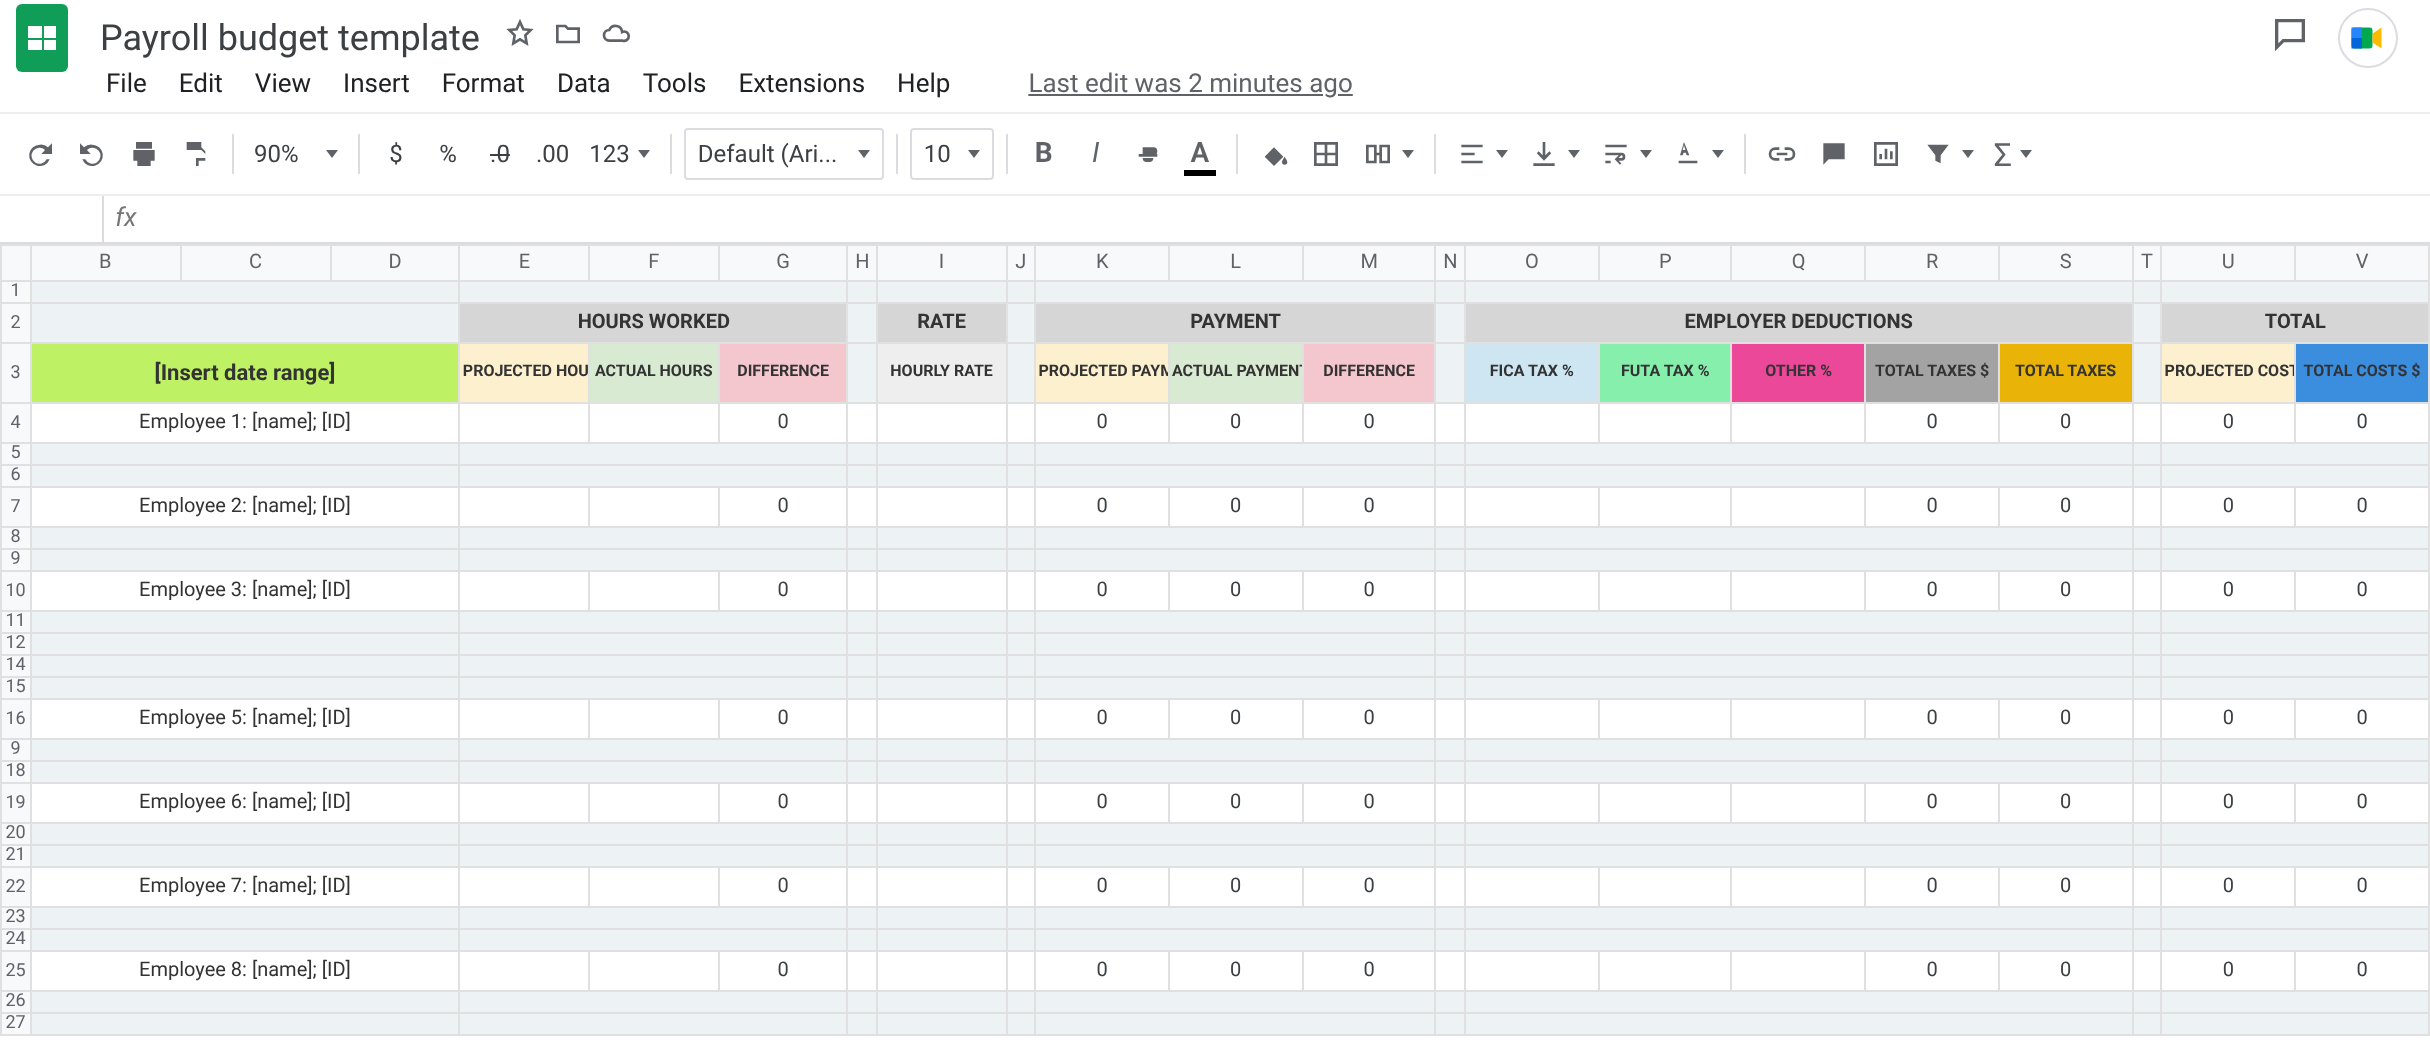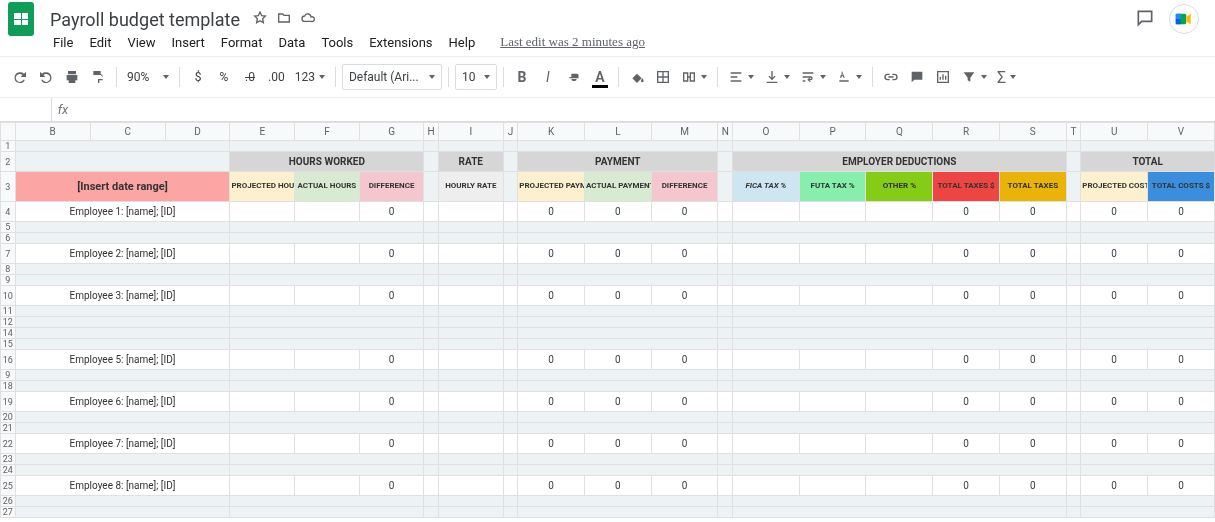--- a/index.html
+++ b/index.html
@@ -31,21 +31,21 @@
     display: flex; align-items: center; justify-content: center;
   }
   .meet-badge svg { width: 18px; height: 14px; }
 
   
   .menubar {
     display: flex; align-items: center; gap: 2px; padding: 0 10px 4px 46px; height: 24px;
     font-size: 13px; color: #202124;
   }
   .menubar .menu { padding: 2px 7px; border-radius: 4px; cursor: pointer; }
-  .menubar .lastedit { color: #5f6368; text-decoration: underline; margin-left: 16px; font-size: 13px; font-family: Liberation Serif, serif; }
+  .menubar .lastedit { color: #5f6368; text-decoration: underline; margin-left: 30px; font-size: 13px; }
 
   
   .toolbar {
     display: flex; align-items: center; gap: 2px; padding: 20px 8px; height: 36px;
     border-top: 1px solid #eee; border-bottom: 1px solid #eee;
   }
   .tb-btn {
     min-width: 24px; height: 26px; display: flex; align-items: center; justify-content: center;
     border-radius: 2px; cursor: pointer; color: #5f6368; font-size: 14px;
     padding: 0 4px;
@@ -87,24 +87,24 @@
     background: #f8f9fa; color: #5f6368; font-weight: 400; font-size: 9px; width: 14px; text-align: center;
   }
   td { height: 20px; font-size: 10px; color: #3c4043; padding: 0 4px; }
   td.center { text-align: center; }
 
   .group-hdr { background: #d6d6d6; font-weight: 700; text-align: center; font-size: 10px; color:#333; }
   .proj-col { background: #fdf0cf; }
   .act-col  { background: #d8ead2; }
   .diff-col { background: #f4c6cd; }
   .rate-col { background: #eeeeee; }
-  .fica-col { background: #cee6f2; font-style: italic; }
+  .fica-col { background: #cee6f2; }
   .futa-col { background: #86efac; }
-  .other-col{ background: #84cc16; }
-  .tt-proj  { background: #ef4444; }
+  .other-col{ background: #ec4899; }
+  .tt-proj  { background: #a3a3a3; }
   .tt-act   { background: #eab308; }
   .tot-proj { background: #fdf0cf; }
   .tot-act  { background: #3b8dde; color:#fff; }
 
   .sub-hdr td { text-align: center; font-size: 8px; font-weight: 700; color:#333; line-height: 1.05; height: 30px; padding:2px 1px; }
   .emp-lbl { text-align: center; font-size: 10px; color:#333; }
   .blank-row td { background: #edf2f5; height: 14px; }
   .whiterow td { background: #fff; }
   .thinrow td { height: 8px; }
   .gap { background: #edf2f5; }
@@ -370,21 +370,21 @@
     <td class="gap"></td>
     <td colspan="3" class="group-hdr">PAYMENT</td>
     <td class="gap"></td>
     <td colspan="5" class="group-hdr">EMPLOYER DEDUCTIONS</td>
     <td class="gap"></td>
     <td colspan="2" class="group-hdr">TOTAL</td>
   </tr>
 
   <tr class="sub-hdr">
     <th class="rowhdr">3</th>
-    <td colspan="3" class="emp-lbl" style="background:#fca5a5;height:20px;font-size:11px">[Insert date range]</td>
+    <td colspan="3" class="emp-lbl" style="background:#bef264;height:20px;font-size:11px">[Insert date range]</td>
     <td class="proj-col">PROJECTED HOURS</td>
     <td class="act-col">ACTUAL HOURS</td>
     <td class="diff-col">DIFFERENCE</td>
     <td class="gap"></td>
     <td class="rate-col">HOURLY RATE</td>
     <td class="gap"></td>
     <td class="proj-col">PROJECTED PAYMENT $</td>
     <td class="act-col">ACTUAL PAYMENT $</td>
     <td class="diff-col">DIFFERENCE</td>
     <td class="gap"></td>

